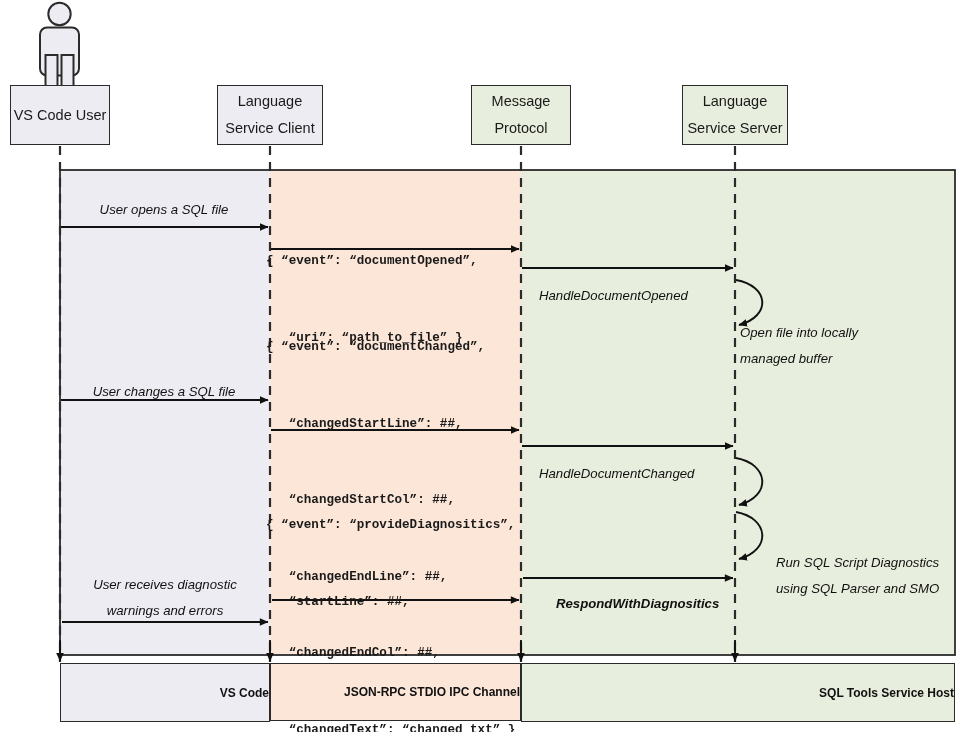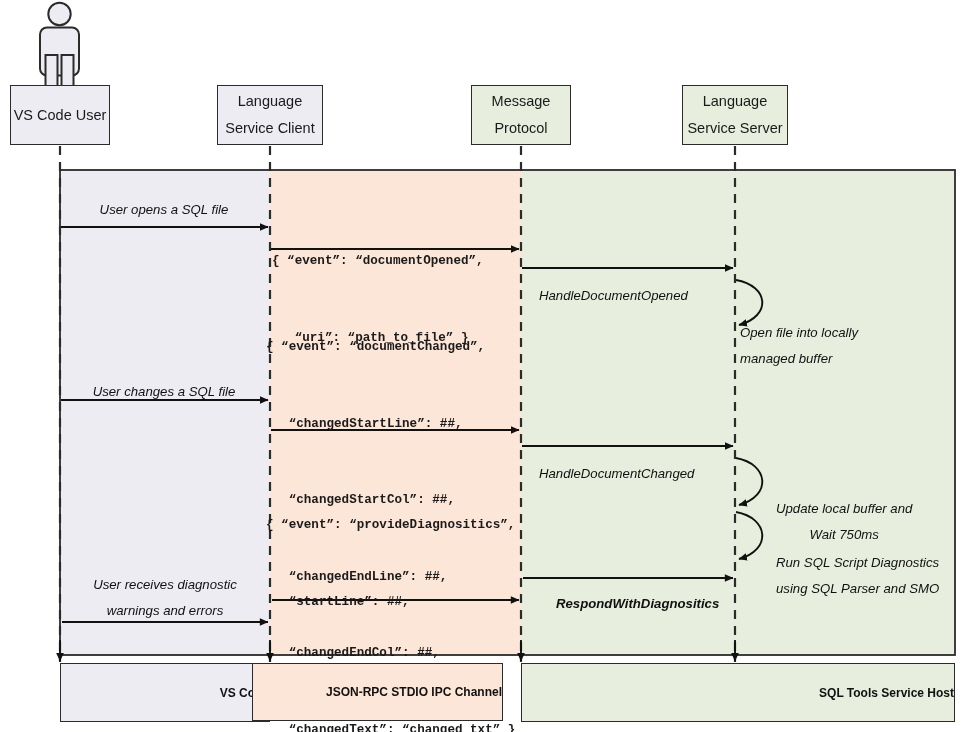--- a/index.html
+++ b/index.html
@@ -177,31 +177,27 @@
 
   <div class="alabel left" style="left:539px; top:430px;">HandleDocumentChanged</div>
 
   <div class="alabel left" style="left:556px; top:560px;font-weight:bold;">RespondWithDiagnositics</div>
 
   <div class="alabel left" style="left:740px; top:289px;">
     <div>Open file into locally</div>
     <div>managed buffer</div>
   </div>
 
-  <div class="alabel left" style="left:776px; top:465px; text-align:center;">
-    <div>Update local buffer and</div>
-    <div>Wait 750ms</div>
-  </div>
 
   <div class="alabel left" style="left:776px; top:519px; text-align:center;">
     <div>Run SQL Script Diagnostics</div>
     <div>using SQL Parser and SMO</div>
   </div>
 
-  <div class="jblock" style="left:272px; top:198px;">
+  <div class="jblock" style="left:266px; top:198px;">
     <div class="jline">{ “event”: “documentOpened”,</div>
     <div class="jline">   “uri”: “path_to_file” }</div>
   </div>
 
   <div class="jblock" style="left:266px; top:284px;">
     <div class="jline">{ “event”: “documentChanged”,</div>
     <div class="jline">   “changedStartLine”: ##,</div>
     <div class="jline">   “changedStartCol”: ##,</div>
     <div class="jline">   “changedEndLine”: ##,</div>
     <div class="jline">   “changedEndCol”: ##,</div>
@@ -213,20 +209,20 @@
     <div class="jline">   “startLine”: ##,</div>
     <div class="jline">   “startCol”: ##,</div>
     
     
     
   </div>
 
   <div class="fcell lav" style="left:60px; top:663px; width:210px; height:59px;">
     <span>VS Code</span>
   </div>
-  <div class="fcell pch" style="left:252px; top:663px; width:251px; height:58px;padding-left:18px;">
+  <div class="fcell pch" style="left:270px; top:663px; width:251px; height:58px;padding-left:18px;">
     <span>JSON-RPC STDIO IPC Channel</span>
   </div>
   <div class="fcell grn" style="left:521px; top:663px; width:434px; height:59px;">
     <span>SQL Tools Service Host</span>
   </div>
 
 </div>
 
 </body></html>

